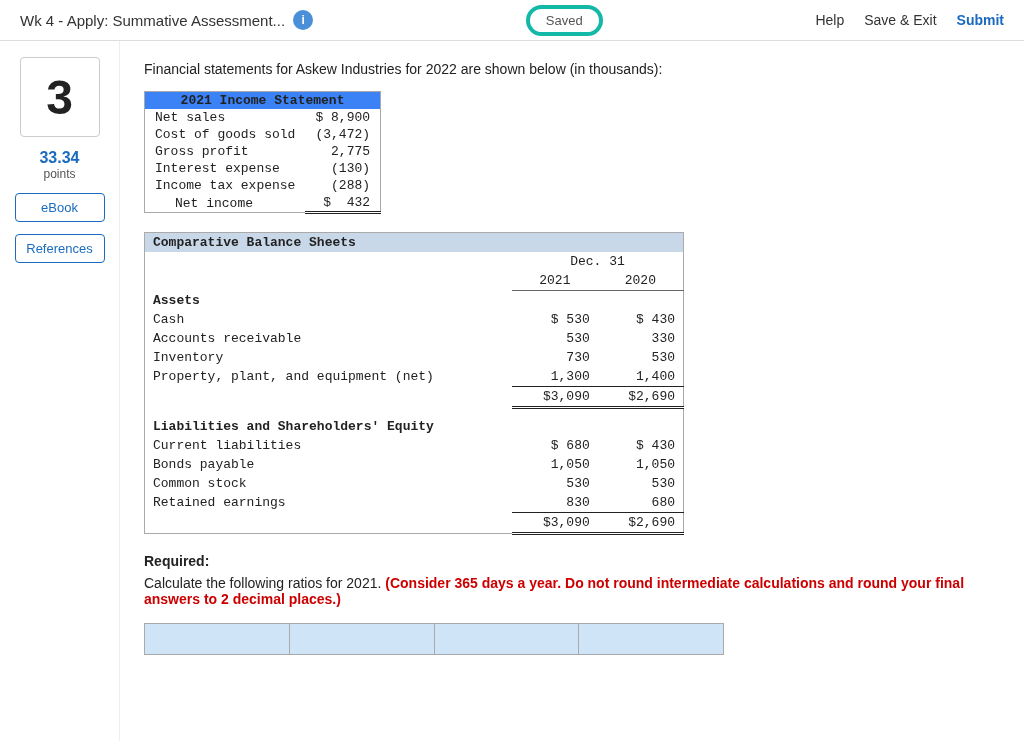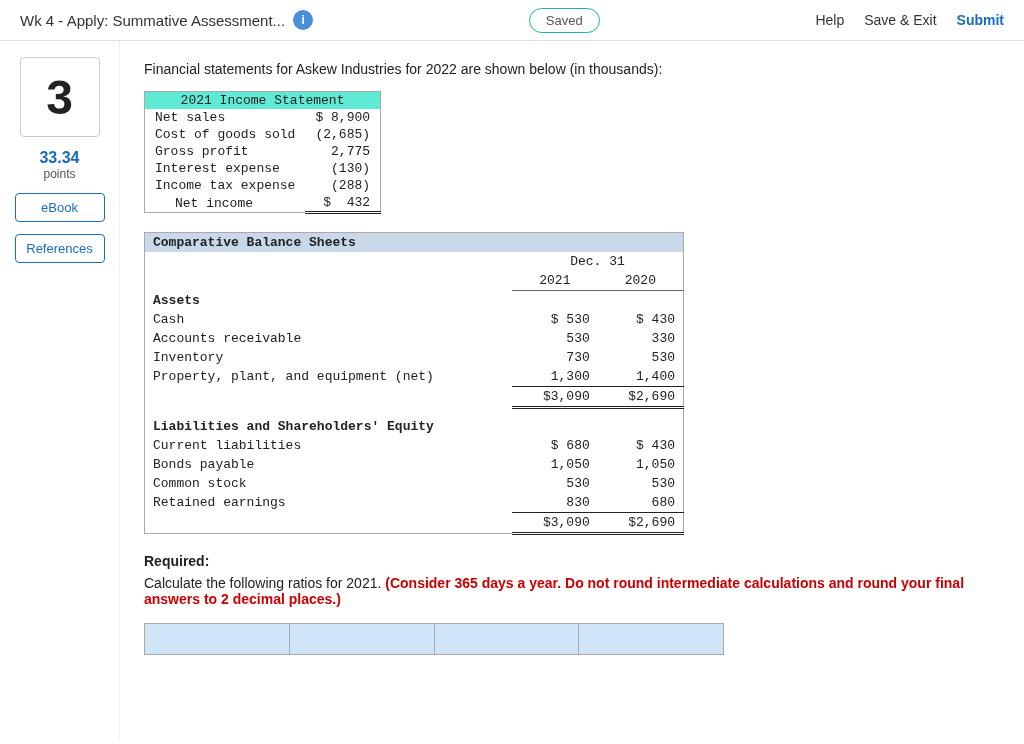--- a/index.html
+++ b/index.html
@@ -29,21 +29,21 @@
       width: 20px;
       height: 20px;
       background: #4a90d9;
       border-radius: 50%;
       color: white;
       font-size: 12px;
       font-weight: bold;
       cursor: pointer;
     }
     .topbar-center .saved-badge {
-      border: 1px solid #14b8a6;
+      border: 4px solid #14b8a6;
       border-radius: 20px;
       padding: 4px 16px;
       font-size: 13px;
       color: #555;
       background: #fff;
     }
     .topbar-right {
       display: flex;
       align-items: center;
       gap: 20px;
@@ -143,24 +143,24 @@
     .income-stmt-table {
       border: 1px solid #aaa;
       border-collapse: collapse;
       font-family: 'Courier New', monospace;
       font-size: 13px;
     }
     .income-stmt-table td {
       padding: 1px 10px;
     }
     .income-stmt-header {
-      background: #5eead4;
+      background: #3b82f6;
       text-align: center;
       padding: 4px 0;
-      font-weight: normal;
+      font-weight: bold;
     }
     .income-stmt-table .value-col {
       text-align: right;
       min-width: 70px;
     }
 
     .balance-sheet-container {
       margin-bottom: 18px;
     }
     .bs-table {
@@ -278,21 +278,21 @@
         <tbody>
           <tr>
             <td colspan="2" class="income-stmt-header">2021 Income Statement</td>
           </tr>
           <tr>
             <td>Net sales</td>
             <td class="value-col">$ 8,900</td>
           </tr>
           <tr>
             <td>Cost of goods sold</td>
-            <td class="value-col">(2,685)</td>
+            <td class="value-col">(3,472)</td>
           </tr>
           <tr>
             <td>Gross profit</td>
             <td class="value-col">2,775</td>
           </tr>
           <tr>
             <td>Interest expense</td>
             <td class="value-col">(130)</td>
           </tr>
           <tr>

